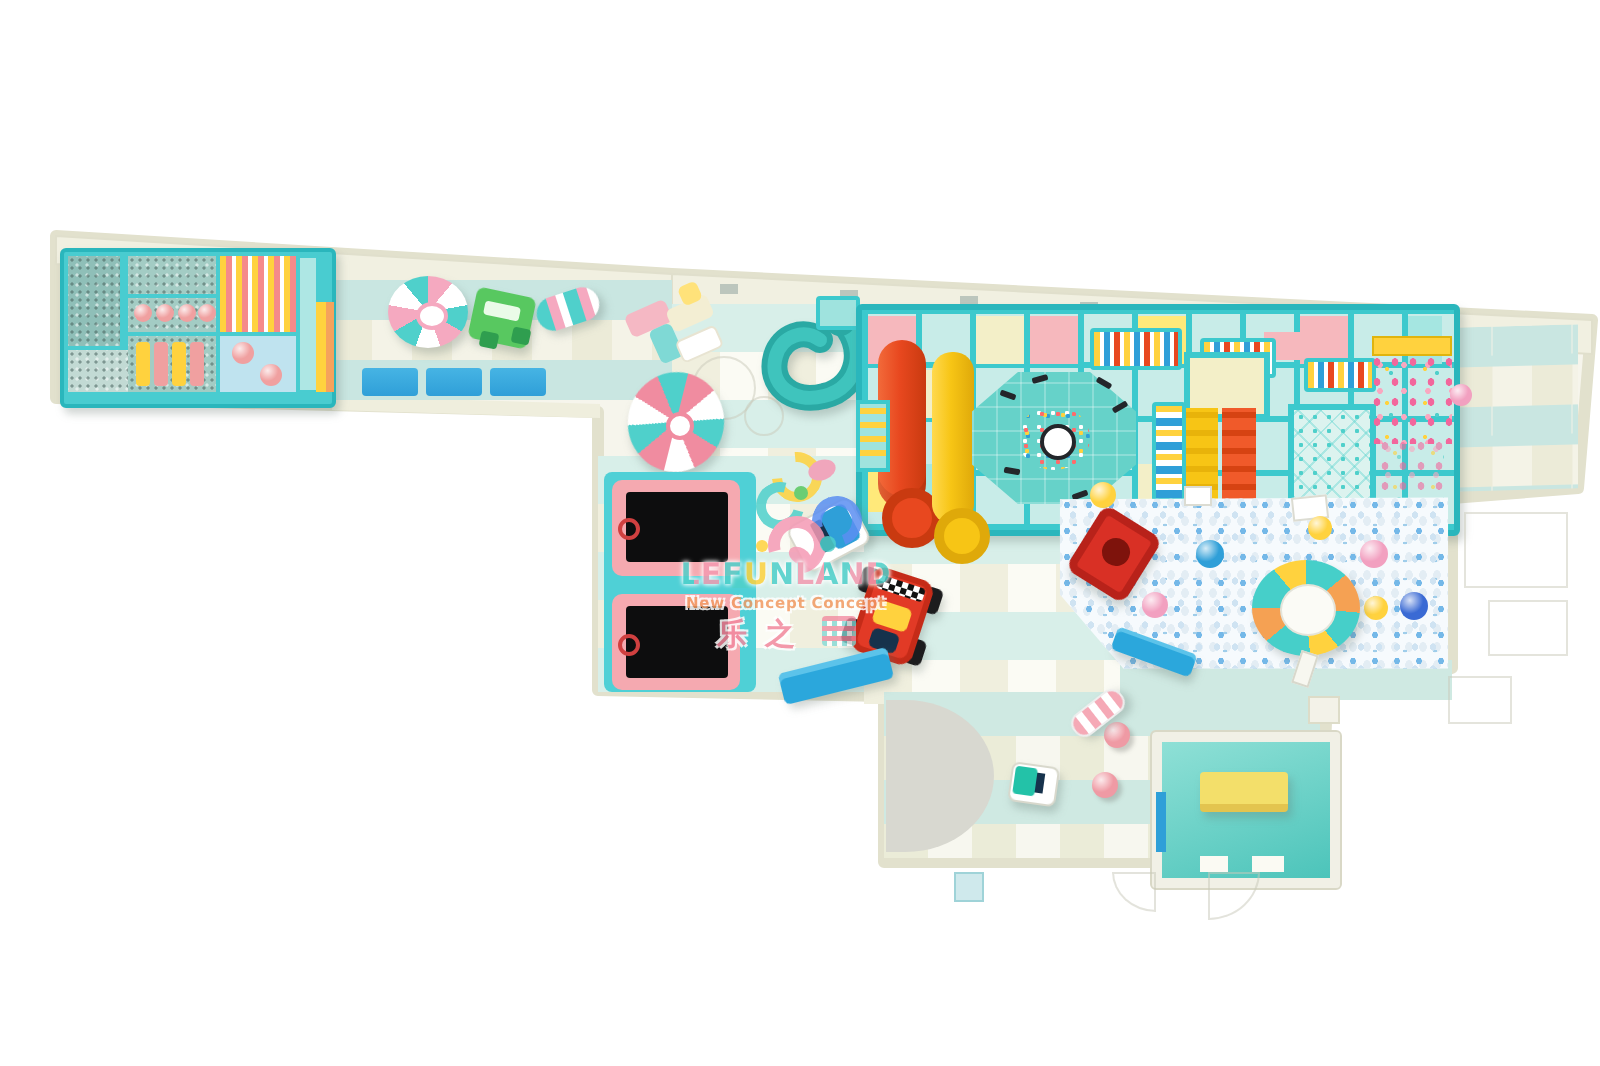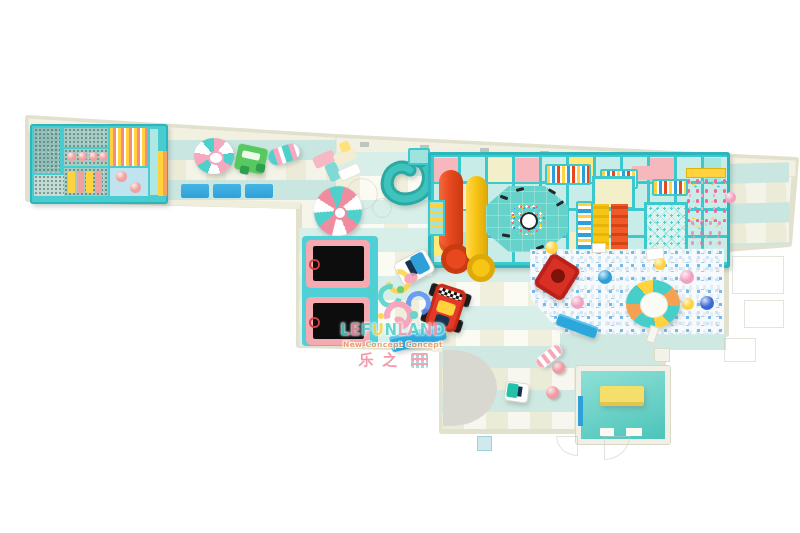--- a/index.html
+++ b/index.html
@@ -43,28 +43,28 @@
     repeating-linear-gradient(90deg,#3cc9cd 0 3px, transparent 3px 27px),
     repeating-linear-gradient(0deg,#3cc9cd 0 3px, transparent 3px 27px);
     border:3px solid #2ab6bc;border-radius:3px;}
   .cell{position:absolute;width:24px;height:24px;}
   .ball{position:absolute;border-radius:50%;background-image:radial-gradient(circle at 35% 30%, rgba(255,255,255,.8), rgba(255,255,255,0) 50%);}
   .handle{position:absolute;width:8px;height:3px;background:#23262a;border-radius:1px;}
   .shadowed{filter:drop-shadow(2px 3px 2px rgba(100,115,110,.3));}
   .faint{border:1px solid #c9c9ba;opacity:.5;}
 
   
-  .wm{position:absolute;left:334px;top:224px;width:118px;height:106px;opacity:.85;z-index:40;margin-top:43px;}
+  .wm{position:absolute;left:334px;top:224px;width:118px;height:106px;opacity:.85;z-index:40;}
   .wm-brand{position:absolute;left:0;top:54px;width:118px;text-align:center;font-size:15px;font-weight:800;letter-spacing:.5px;
     background:linear-gradient(90deg,#4fd0cb 0 11%,#f49ab0 11% 22%,#4fd0cb 22% 33%,#ffd23e 33% 44%,#4fd0cb 44% 55%,#f49ab0 55% 66%,#4fd0cb 66% 77%,#f49ab0 77% 88%,#4fd0cb 88%);
     -webkit-background-clip:text;background-clip:text;color:transparent;
     filter:drop-shadow(0 0 1px #ffffff) drop-shadow(0 0 1px #ffffff);}
   .wm-tagline{position:absolute;left:0;top:73px;width:118px;text-align:center;font-size:7.5px;font-weight:700;color:#f29a63;letter-spacing:.4px;
     text-shadow:-1px -1px 0 #fff,1px -1px 0 #fff,-1px 1px 0 #fff,1px 1px 0 #fff;}
-  .wm-cnrow{position:absolute;left:0;top:84px;width:118px;display:flex;justify-content:center;align-items:center;gap:4px;}
+  .wm-cnrow{position:absolute;left:0;top:84px;width:118px;display:flex;justify-content:center;align-items:flex-start;gap:4px;}
   .wm-cn{font-size:15px;font-weight:800;color:#f2889e;letter-spacing:9px;
     text-shadow:-1px -1px 0 #fff,1px -1px 0 #fff,-1px 1px 0 #fff,1px 1px 0 #fff;}
   .wm-mosaic{width:17px;height:15px;background:repeating-conic-gradient(#f2889e 0% 25%, #ffffff 25% 50%, #7fd9d5 50% 75%, #ffffff 75%);background-size:5px 5px;opacity:.9;border-radius:2px;}
   .blob{position:absolute;border-radius:50%;}
 </style>
 </head>
 <body>
 
 <div class="stage">
 

